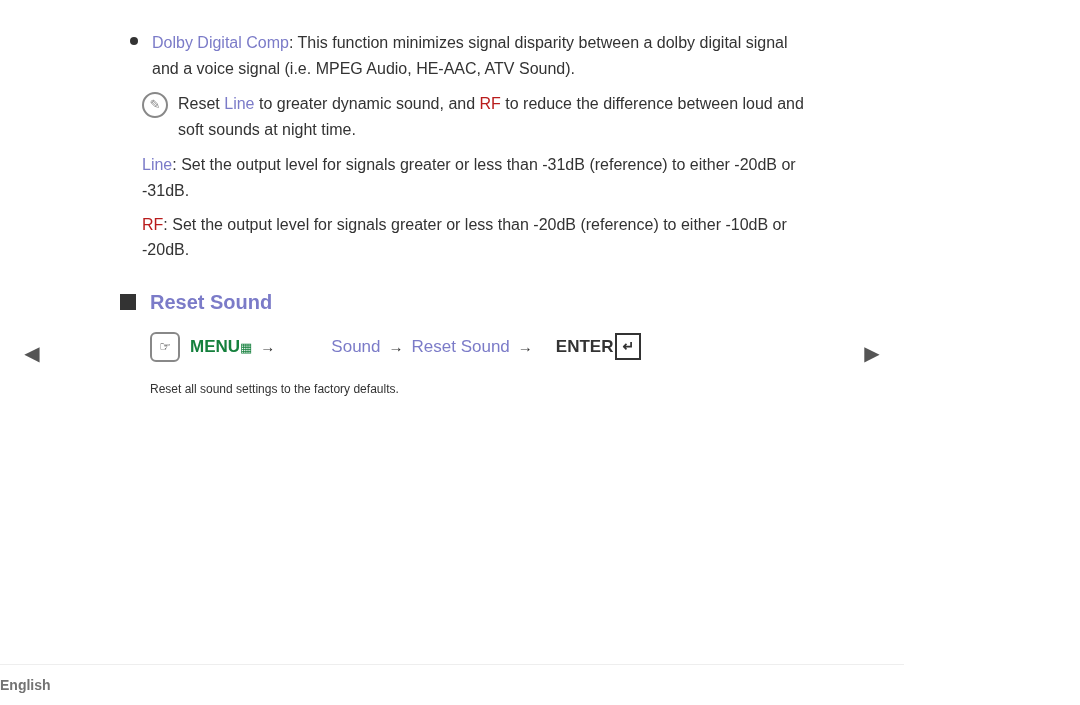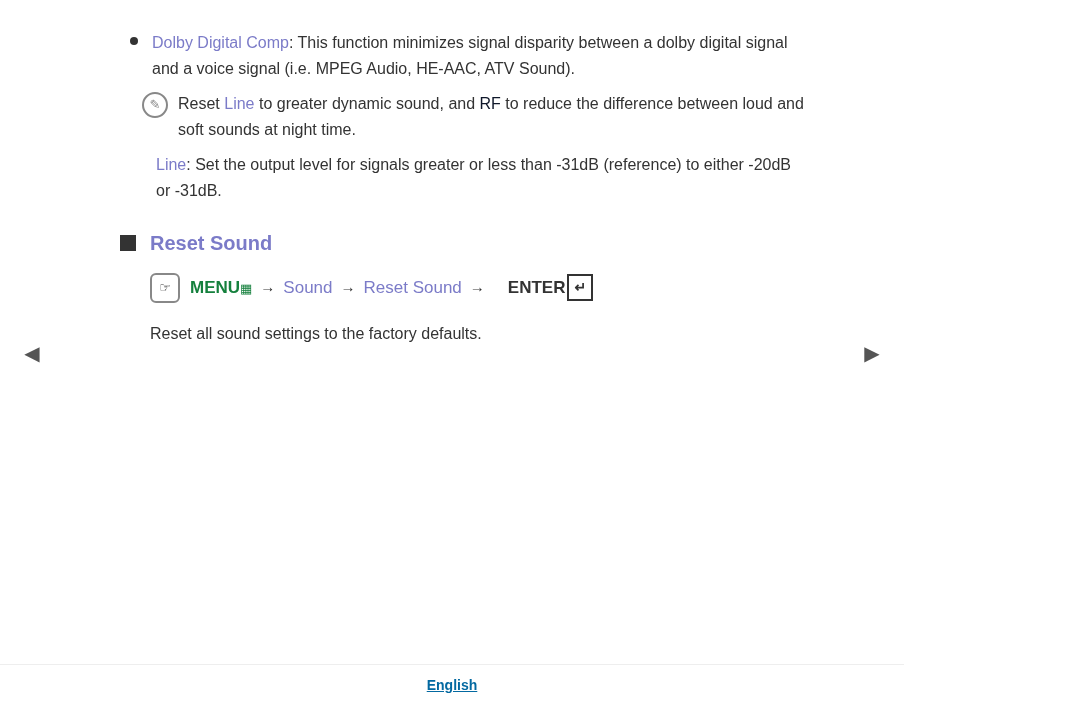--- a/index.html
+++ b/index.html
@@ -95,21 +95,21 @@
       flex: 1;
       line-height: 1.6;
     }
 
     .highlight-blue {
       color: #7b7bc8;
       font-weight: normal;
     }
 
     .highlight-rf {
-      color: #0f172a;
+      color: #b91c1c;
     }
 
     
     .note-item {
       display: flex;
       align-items: flex-start;
       margin: 10px 0 10px 22px;
       line-height: 1.6;
     }
 
@@ -128,21 +128,21 @@
       margin-top: 1px;
     }
 
     .note-text {
       flex: 1;
       line-height: 1.6;
     }
 
     
     .definition-para {
-      margin: 8px 0 8px 36px;
+      margin: 8px 0 8px 22px;
       line-height: 1.6;
     }
 
     
     .section-heading {
       display: flex;
       align-items: center;
       margin: 28px 0 18px 0;
     }
 
@@ -191,20 +191,21 @@
     }
 
     .menu-arrow {
       font-size: 15px;
       color: #333;
       margin: 0 4px;
     }
 
     .menu-sound {
       color: #7b7bc8;
+      margin-left: 48px;
     }
 
     .menu-reset {
       color: #7b7bc8;
     }
 
     .enter-key {
       font-weight: bold;
       font-size: 17px;
       color: #333;
@@ -220,32 +221,30 @@
       font-weight: bold;
       margin-left: 2px;
       display: inline-flex;
       align-items: center;
     }
 
     
     .description {
       margin: 0 0 0 30px;
       line-height: 1.6;
-      font-size: 16px;
+      font-size: 12px;
     }
 
     
     .footer {
-      text-align: center;
       padding: 12px 0;
       font-size: 14px;
       font-weight: bold;
-      color: #0369a1;
+      color: #737373;
       border-top: 1px solid #eee;
-      text-decoration: underline;
     }
   </style>
 </head>
 <body>
 
 <div class="page-container">
 
   <div class="nav-left"></div>
 
   <div class="nav-right"></div>
@@ -263,20 +262,23 @@
       <div class="note-icon">✎</div>
       <div class="note-text">
         <span>Reset </span><span class="highlight-blue">Line</span><span> to greater dynamic sound, and </span><span class="highlight-rf">RF</span><span> to reduce the difference between loud and soft sounds at night time.</span>
       </div>
     </div>
 
     <div class="definition-para">
       <span class="highlight-blue">Line</span><span>: Set the output level for signals greater or less than -31dB (reference) to either -20dB or -31dB.</span>
     </div>
 
+    <div class="definition-para">
+      <span class="highlight-rf">RF</span><span>: Set the output level for signals greater or less than -20dB (reference) to either -10dB or -20dB.</span>
+    </div>
 
     <div class="section-heading">
       <div class="section-square"></div>
       <span class="section-title">Reset Sound</span>
     </div>
 
     <div class="menu-path">
       <div class="menu-icon">
         <span style="font-size:13px;">☞</span>
       </div>

